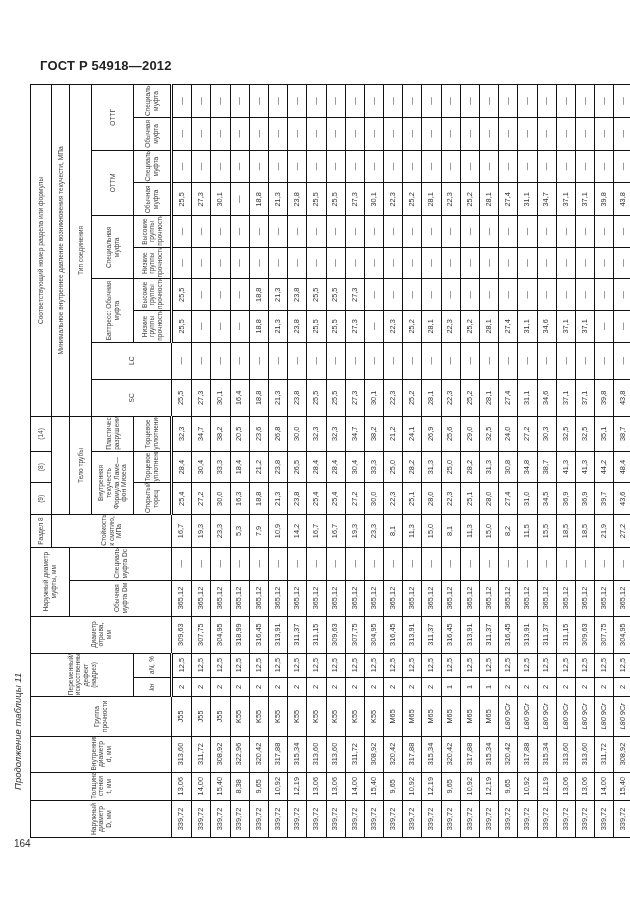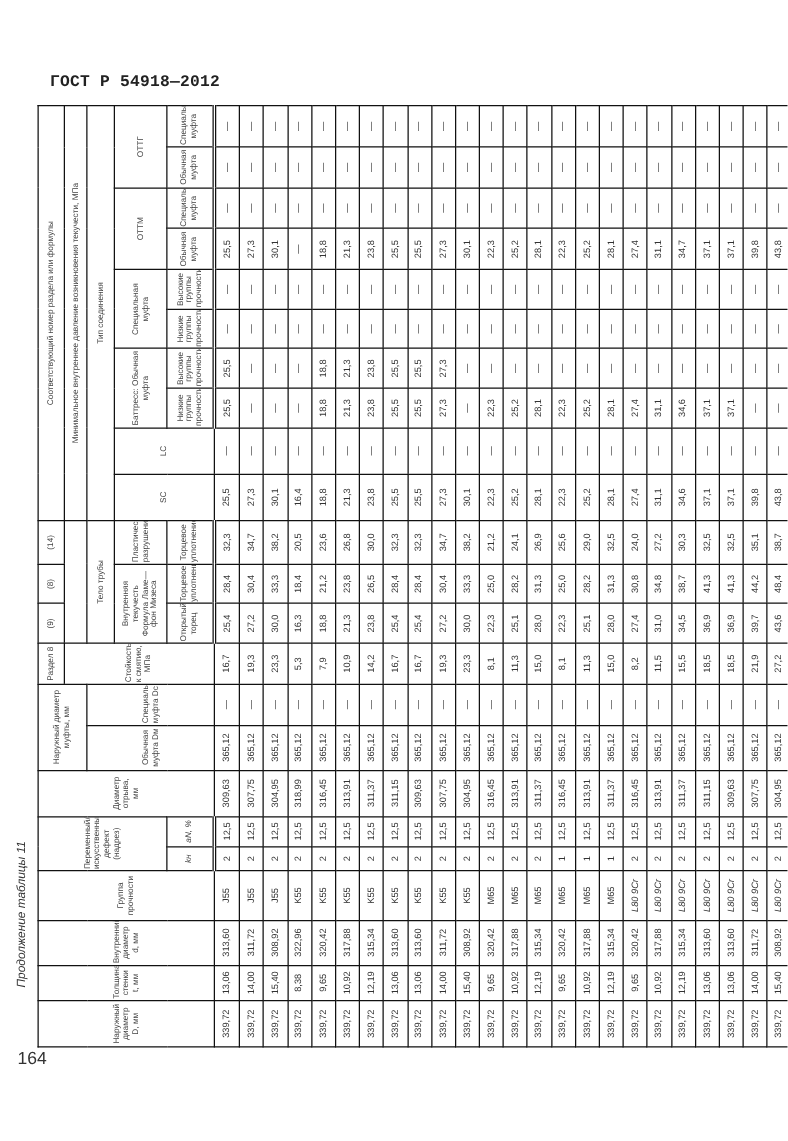--- a/index.html
+++ b/index.html
@@ -1,19 +1,19 @@
 <!DOCTYPE html>
 <html><head>
 <meta charset="utf-8">
 <style>
   html, body { margin:0; padding:0; background:#fff; }
   body { width:630px; height:913px; position:relative; overflow:hidden;
          font-family:"Liberation Sans", sans-serif; color:#222; }
-  .doc-title { position:absolute; left:40px; top:58px; font-weight:bold; font-size:13px; letter-spacing:0.2px;font-family:Liberation Mono, monospace; }
-  .page-num { position:absolute; left:14px; top:838px; font-size:14px; color:#333; }
+  .doc-title { position:absolute; left:40px; top:58px; font-weight:bold; font-size:13px; letter-spacing:0.2px; }
+  .page-num { position:absolute; left:14px; top:838px; font-size:10px; color:#333; }
   .caption { position:absolute; left:12px; top:790px; transform-origin:left top; transform:rotate(-90deg);
              font-style:italic; font-size:9.5px; white-space:nowrap; color:#333; }
   
   .rot-wrap { position:absolute; left:30px; top:838px; width:754px; height:592px;
               transform-origin:left top; transform:rotate(-90deg); }
   table.t { border-collapse:collapse; width:754px; table-layout:fixed; font-size:7.6px; color:#333; }
   table.t td, table.t th { border:1px solid #111; padding:0 1px; text-align:center; vertical-align:middle;
               font-weight:normal; line-height:1.15; overflow:hidden; }
   table.t th { font-size:6.6px; color:#444; }
   table.t tbody td { height:18.2px; font-size:7.4px; }

